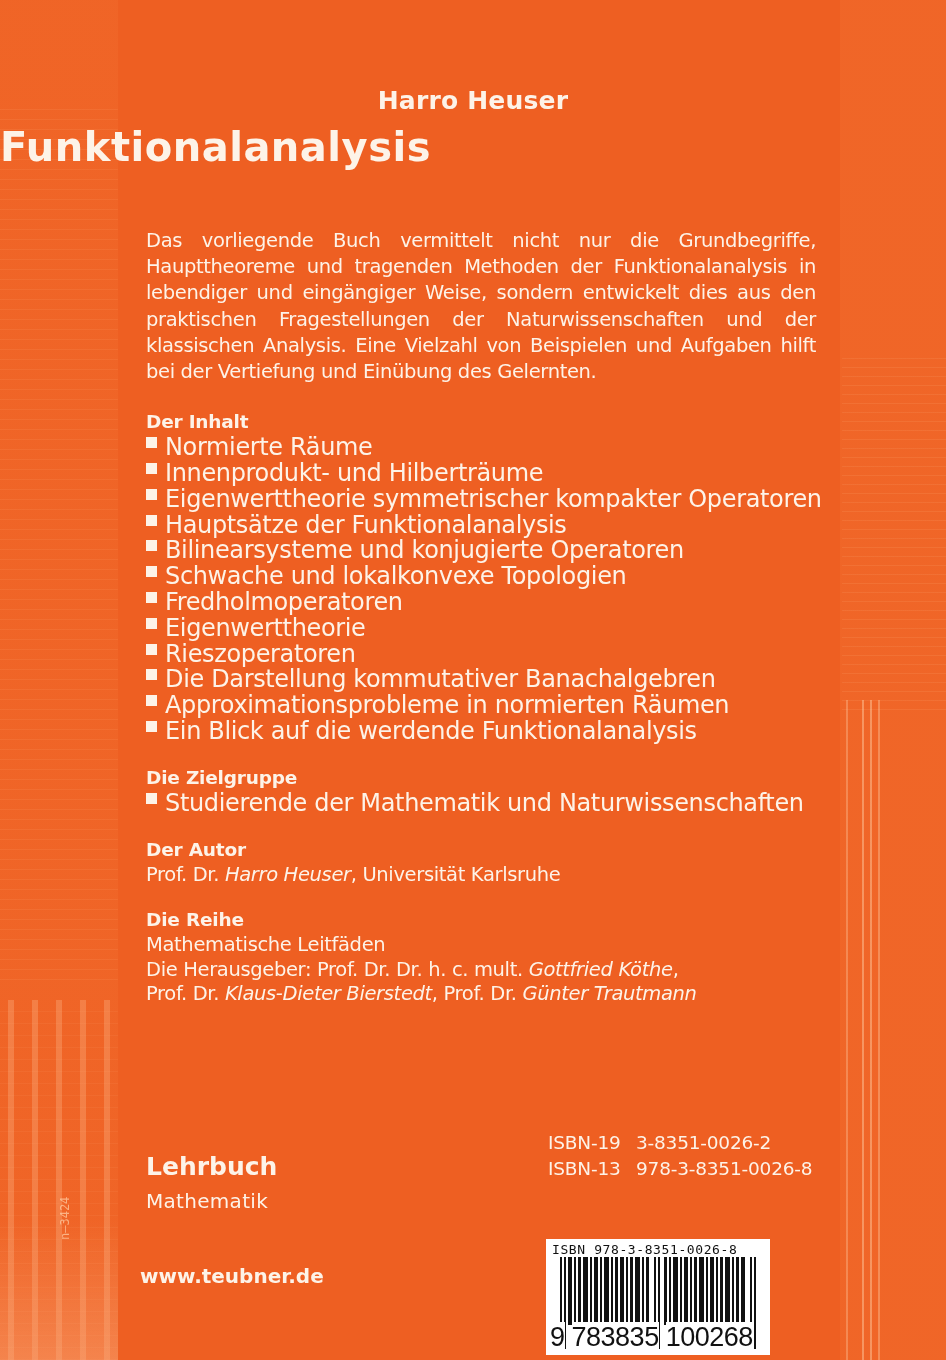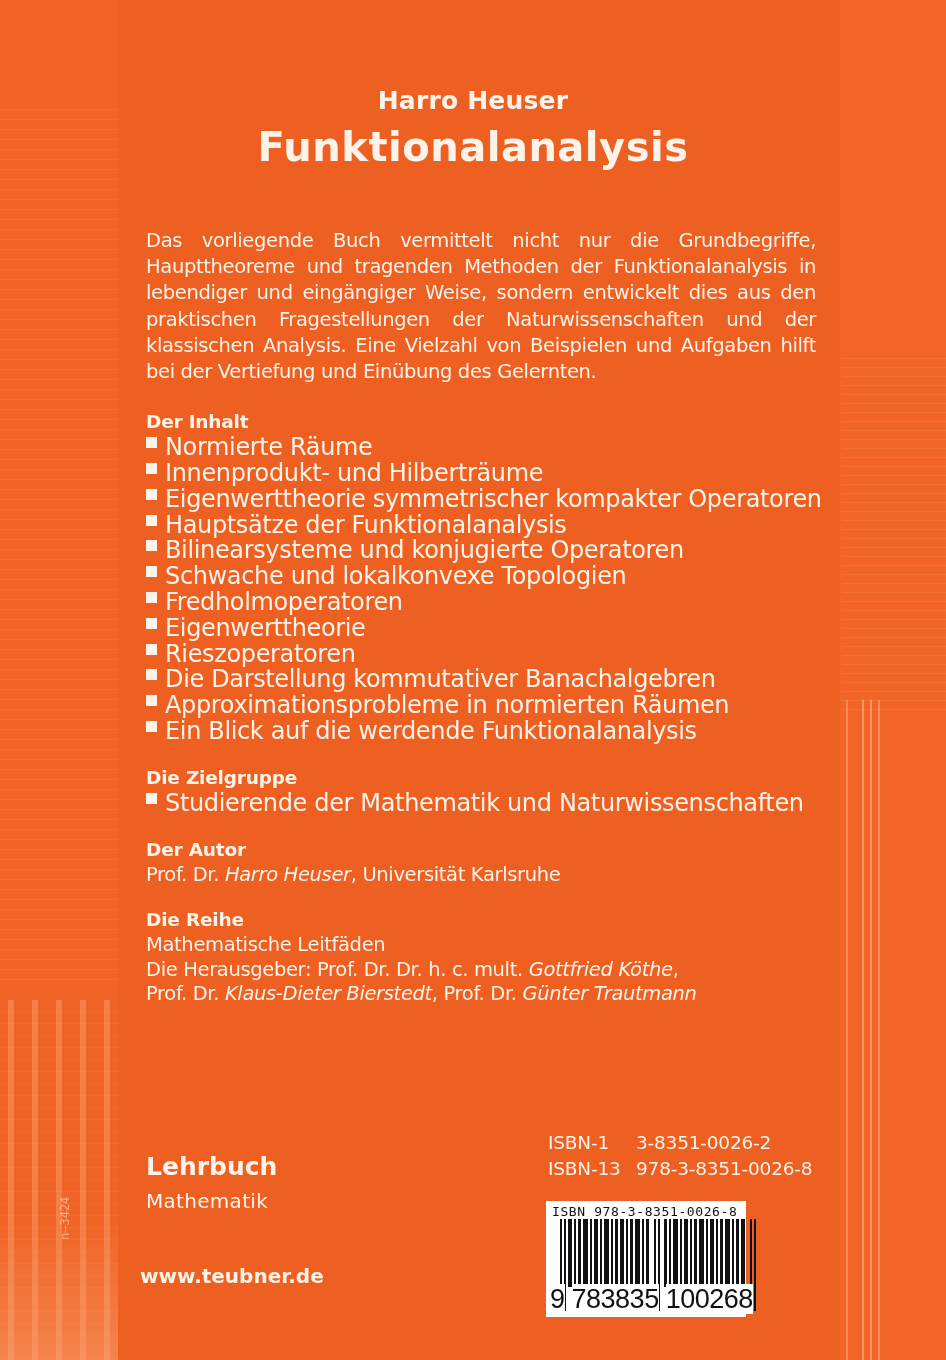--- a/index.html
+++ b/index.html
@@ -48,21 +48,21 @@
       color: rgba(255,210,170,0.7);
     }
 
     .author {
       position: absolute; left: 0; width: 946px; top: 86px;
       text-align: center; font-weight: bold; font-size: 25px; color: #fdf3e8;
       letter-spacing: 0.2px;
     }
     .title {
       position: absolute; left: 0; width: 946px; top: 124px;
-      text-align: center; font-weight: bold; font-size: 40px; color: #fdf3e8;
+      font-weight: bold; font-size: 40px; color: #fdf3e8;
       letter-spacing: 0.5px;
     }
     .content {
       position: absolute; left: 146px; width: 670px; top: 228px;
       font-size: 19.5px; line-height: 26px;
     }
     .blurb {
       text-align: justify; text-align-last: left;
       font-size: 19.5px; line-height: 26.2px;
       letter-spacing: -0.35px;
@@ -97,21 +97,21 @@
       position: absolute; left: 140px; top: 1264px;
       font-weight: bold; font-size: 20px; color: #fdf3e8;
     }
     .isbn-block {
       position: absolute; left: 548px; top: 1130px;
       font-size: 18.5px; line-height: 26px; color: #fdf3e8; letter-spacing: -0.2px;
     }
     .isbn-row { white-space: nowrap; }
     .isbn-label { display: inline-block; width: 88px; }
     .barcode-box {
-      position: absolute; left: 546px; top: 1201px; width: 200px; height: 116px;
+      position: absolute; left: 546px; top: 1239px; width: 224px; height: 116px;
       background: #ffffff;
     }
     .barcode-top {
       position: absolute; left: 6px; top: 3px; width: 214px;
       font-family: "DejaVu Sans Mono", monospace; font-size: 13px; color: #111;
       letter-spacing: 0.6px; white-space: nowrap;
     }
     .barcode-bars {
       position: absolute; left: 14px; top: 18px; width: 196px; height: 92px;
     }
@@ -209,21 +209,21 @@
 
     <div class="section">
       <div class="section-heading">Die Reihe</div>
       <div class="plain-line">Mathematische Leitfäden</div>
       <div class="plain-line"><span>Die Herausgeber: Prof. Dr. Dr. h. c. mult. </span><span class="ital">Gottfried Köthe</span><span>,</span></div>
       <div class="plain-line"><span>Prof. Dr. </span><span class="ital">Klaus-Dieter Bierstedt</span><span>, Prof. Dr. </span><span class="ital">Günter Trautmann</span></div>
     </div>
   </div>
 
   <div class="isbn-block">
-    <div class="isbn-row"><span class="isbn-label">ISBN-1</span><span>3-8351-0026-2</span></div>
+    <div class="isbn-row"><span class="isbn-label">ISBN-19</span><span>3-8351-0026-2</span></div>
     <div class="isbn-row"><span class="isbn-label">ISBN-13</span><span>978-3-8351-0026-8</span></div>
   </div>
 
   <div class="barcode-box">
     <div class="barcode-top">ISBN 978-3-8351-0026-8</div>
     <svg class="barcode-bars" viewBox="0 0 196 92" preserveAspectRatio="none">
       <g fill="#111">
         <rect x="0" y="0" width="2" height="92"></rect>
           <rect x="4" y="0" width="2" height="92"></rect>
         <rect x="8" y="0" width="4" height="68"></rect>

